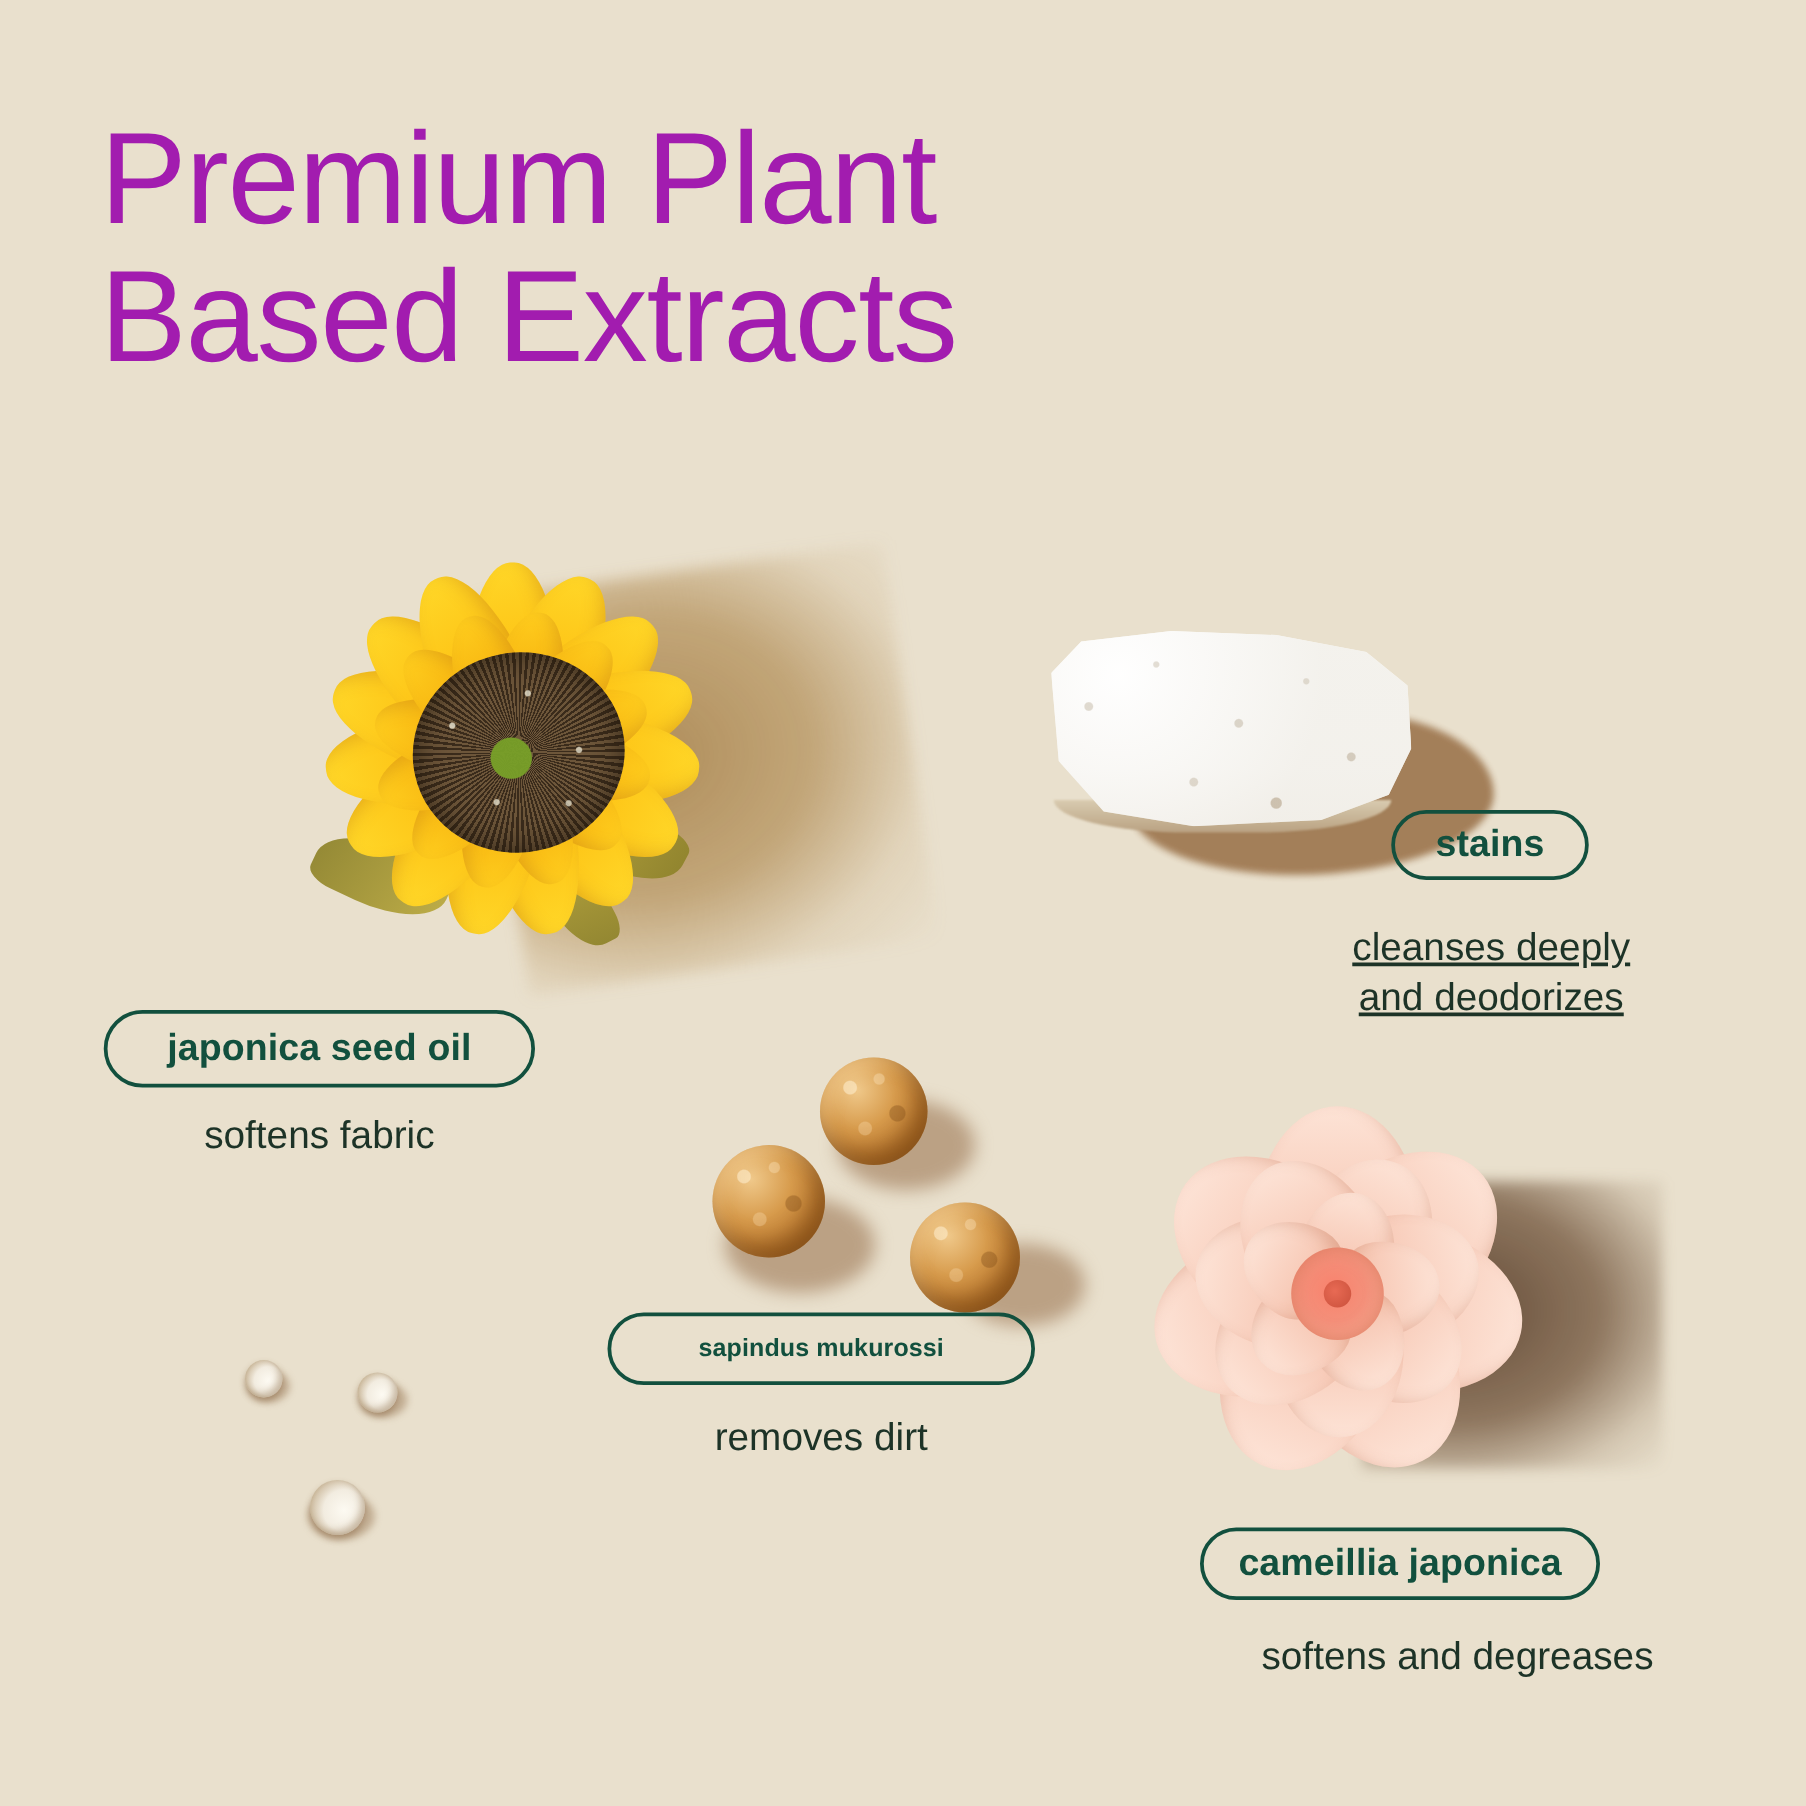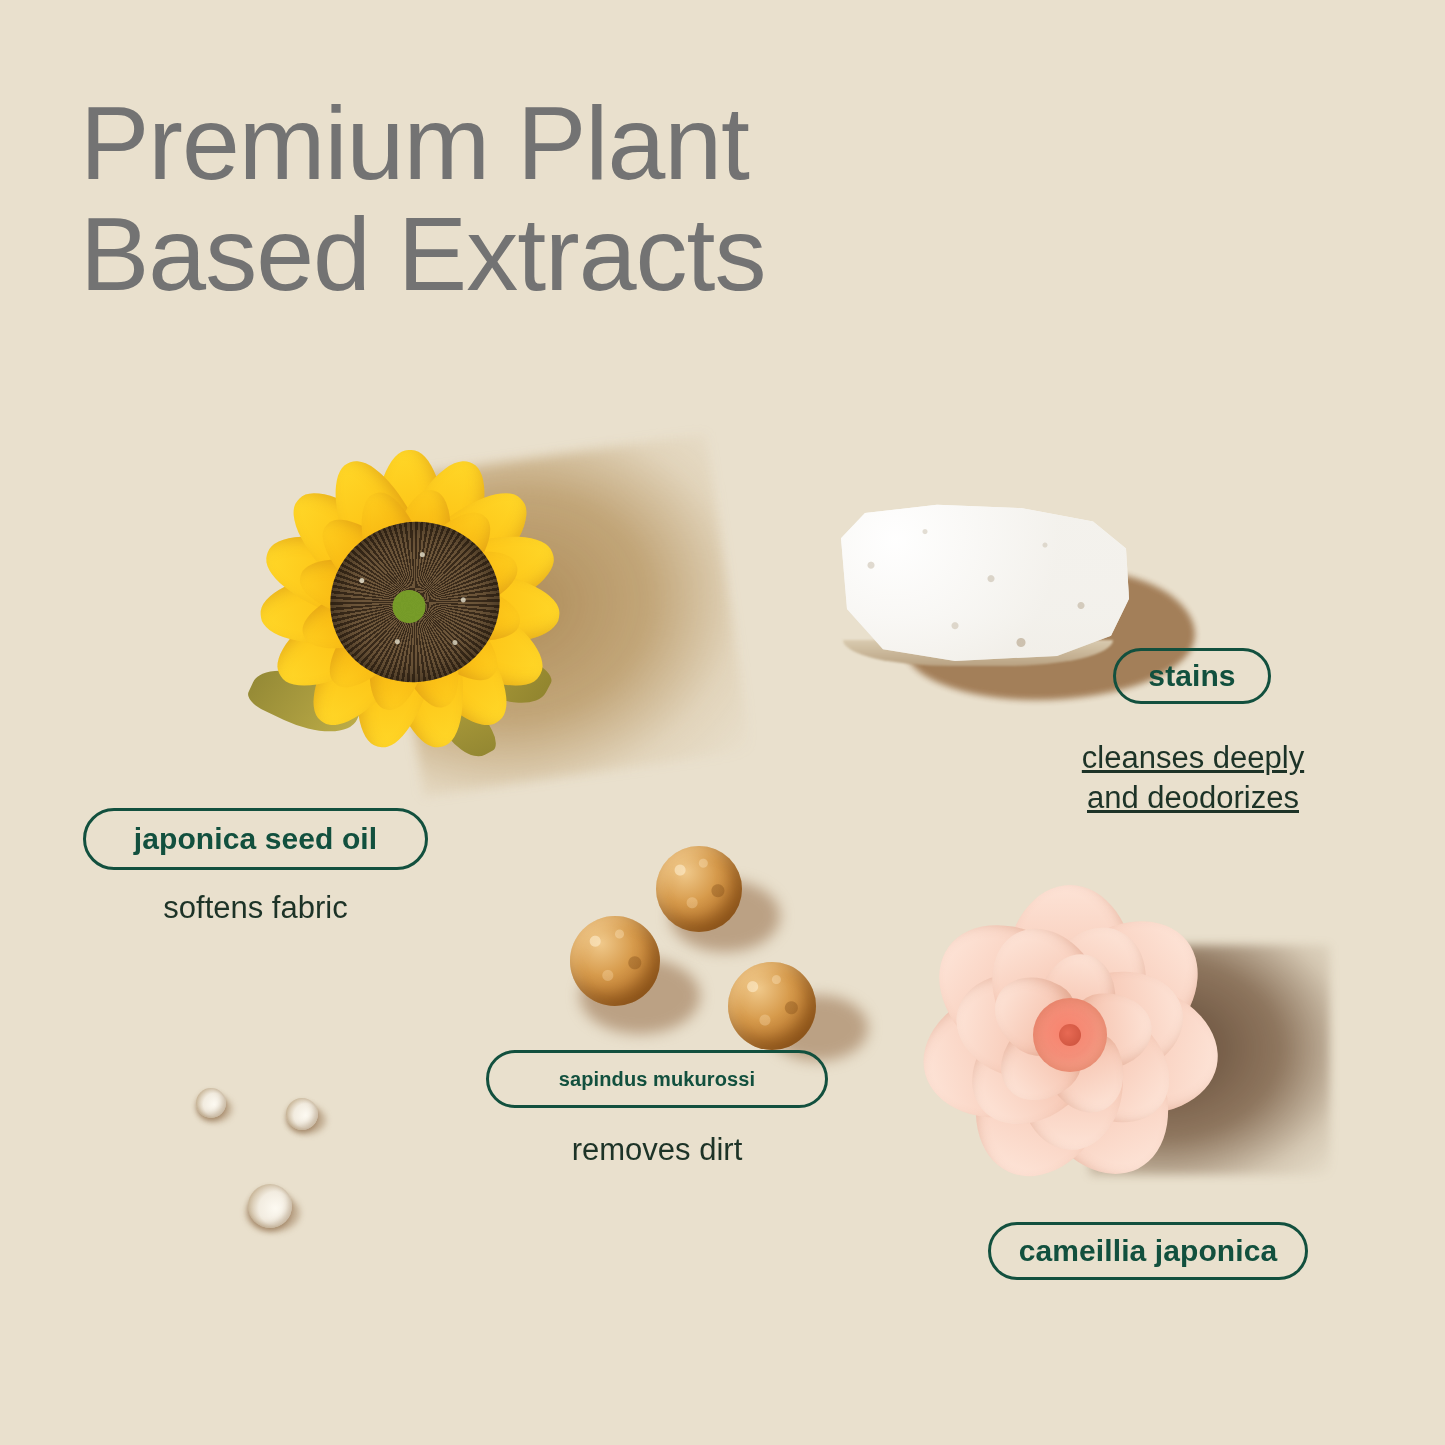--- a/index.html
+++ b/index.html
@@ -17,21 +17,21 @@
     font-family: "Liberation Sans", sans-serif;
     -webkit-font-smoothing: antialiased;
   }
 
   
   #title {
     position: absolute;
     left: 80px;
     top: 88px;
     width: 900px;
-    color: #737373;
+    color: #a21caf;
     font-size: 104px;
     line-height: 1.07;
     font-weight: 400;
     letter-spacing: -1px;
     white-space: pre-line;
   }
 
   
   .pill {
     position: absolute;
@@ -332,15 +332,16 @@
   <div class="caption" style="left:83px; top:888px; width:345px; font-size:31px;">softens fabric</div>
 
   <div class="pill" style="left:1113px; top:648px; width:158px; height:56px; font-size:30px;">stains</div>
   <div class="caption" style="left:1028px; top:738px; width:330px; font-size:31px;text-decoration:underline;">cleanses deeply
 and deodorizes</div>
 
   <div class="pill" style="left:486px; top:1050px; width:342px; height:58px; font-size:20px;">sapindus mukurossi</div>
   <div class="caption" style="left:486px; top:1130px; width:342px; font-size:31px;">removes dirt</div>
 
 
-  <div class="pill" style="left:988px; top:1222px; width:320px; height:58px; font-size:30px;">cameillia japonica</div>
+  <div class="pill" style="left:960px; top:1222px; width:320px; height:58px; font-size:30px;">cameillia japonica</div>
+  <div class="caption" style="left:990px; top:1305px; width:352px; font-size:31px;">softens and degreases</div>
 
 </div>
 
 </body></html>

